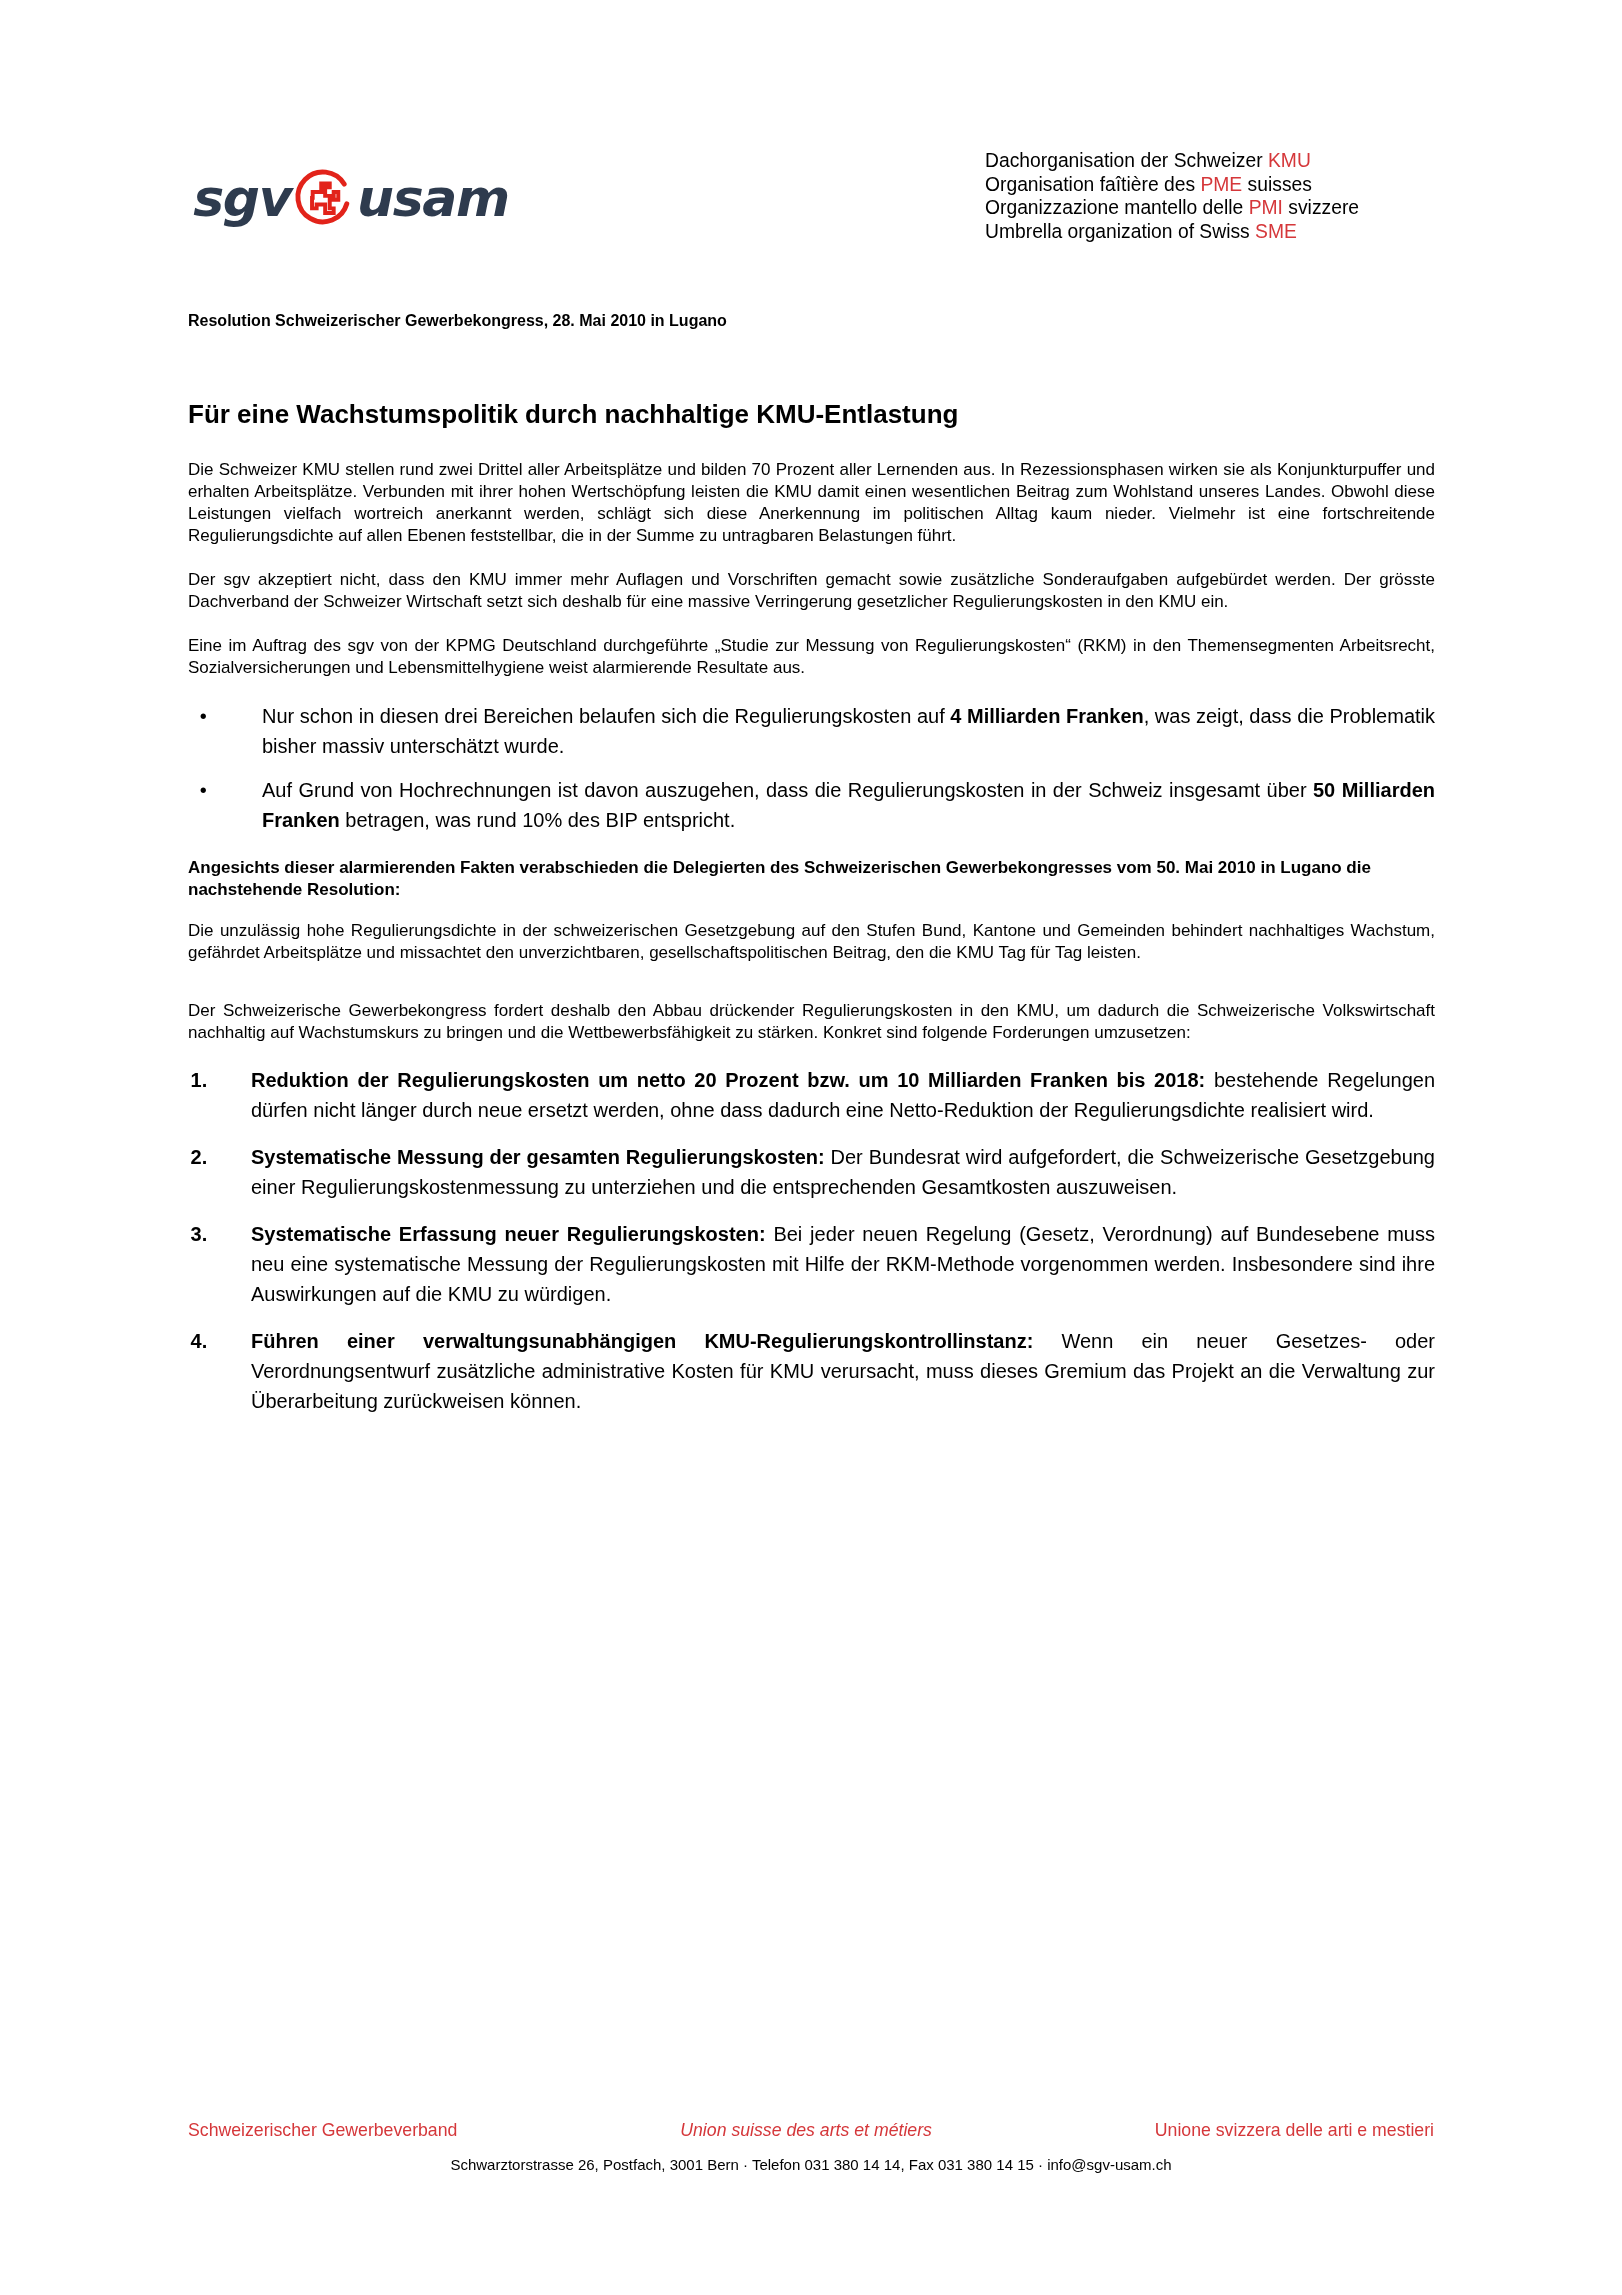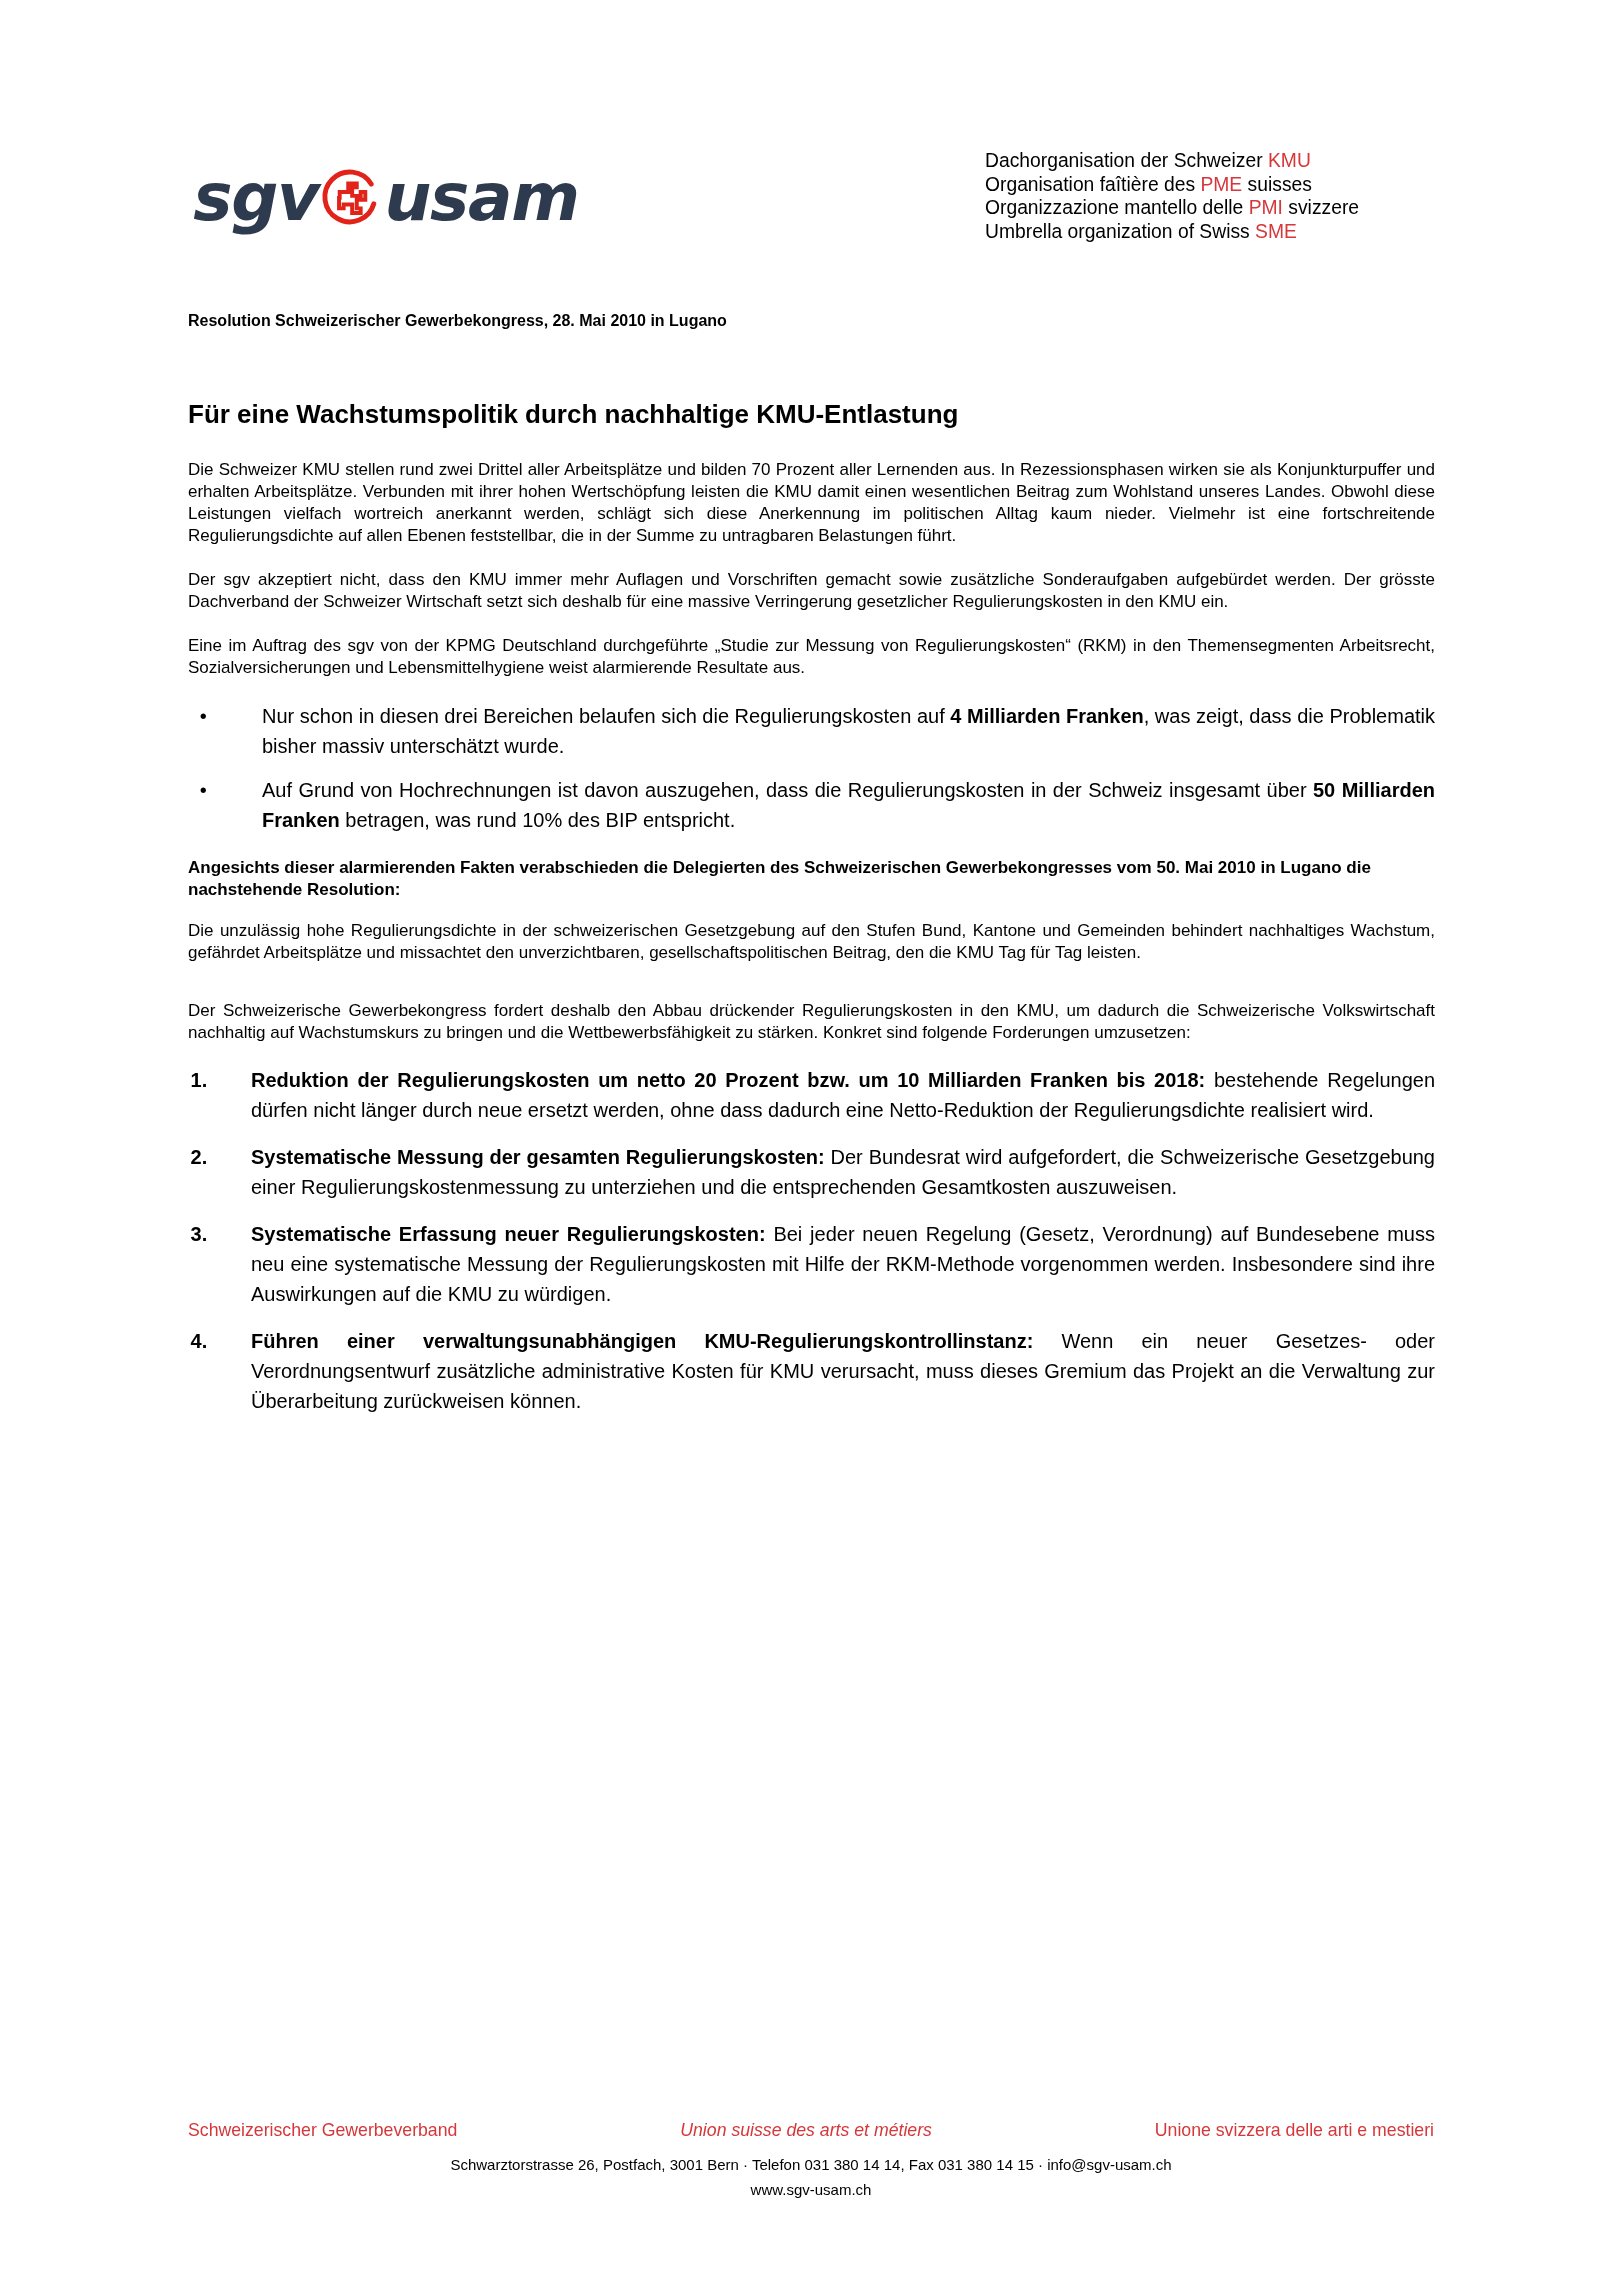--- a/index.html
+++ b/index.html
@@ -33,21 +33,21 @@
     left: 5.2px;
     top: 13px;
     display: flex;
     align-items: center;
     height: 72px;
   }
   .logo-word {
     font-family: "DejaVu Sans", sans-serif;
     font-style: italic;
     font-weight: 700;
-    font-size: 66px;
+    font-size: 52px;
     letter-spacing: -1.3px;
     color: #2e3b4e;
     line-height: 1;
   }
   .logo-mark {
     position: relative;
     width: 63px;
     height: 63px;
     margin: 0 1.3px 0 1.3px;
     flex: none;
@@ -248,17 +248,16 @@
 
   </div>
 
   <div class="footer">
     <div class="footer-orgs">
       <div class="org">Schweizerischer Gewerbeverband</div>
       <div class="org">Union suisse des arts et métiers</div>
       <div class="org">Unione svizzera delle arti e mestieri</div>
     </div>
     <div class="footer-contact">Schwarztorstrasse 26, Postfach, 3001 Bern  ·  Telefon 031 380 14 14, Fax 031 380 14 15  ·  info@sgv-usam.ch</div>
-    <div class="footer-web">www.sgv-usam.ch</div>
   </div>
 
 </div>
 
 
 </body></html>

